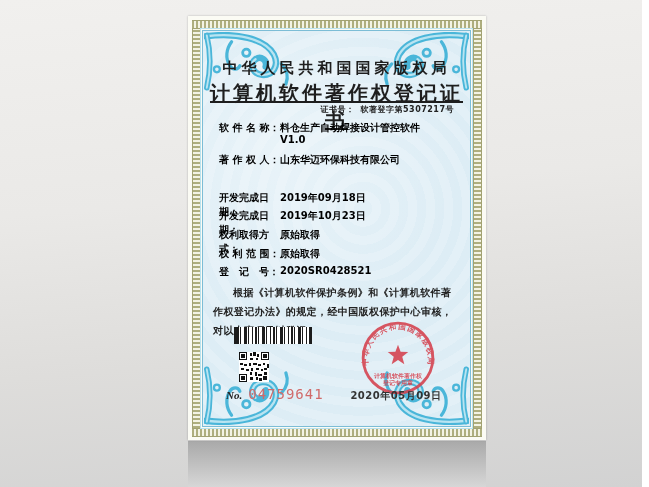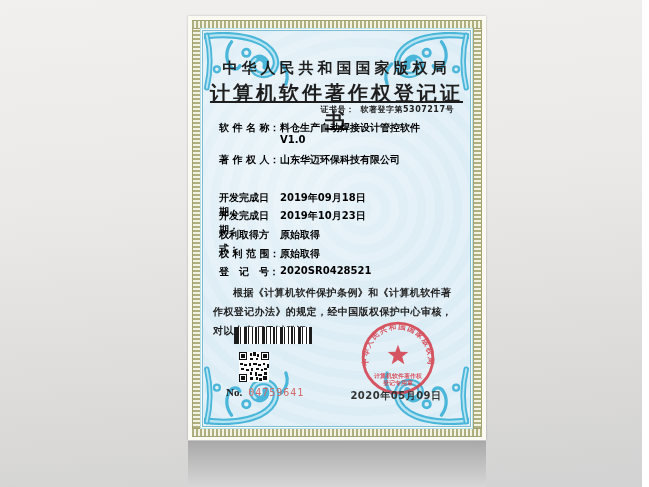--- a/index.html
+++ b/index.html
@@ -56,23 +56,23 @@
           font-weight:bold; line-height:19px; text-indent:2em; letter-spacing:.4px; color:#222; }
 
   .barcode { position:absolute; left:31px; top:296px; width:78px; height:17px;
              background:repeating-linear-gradient(90deg,
                #1c1c1c 0 2px,#fff 2px 3px,#1c1c1c 3px 4px,#fff 4px 7px,
                #1c1c1c 7px 10px,#fff 10px 11px,#1c1c1c 11px 12px,#fff 12px 15px,
                #1c1c1c 15px 16px,#fff 16px 18px); border-left:3px solid #1c1c1c; border-right:3px solid #1c1c1c; }
   .qr { position:absolute; left:35px; top:321px; width:32px; height:30px; }
 
   .serial { position:absolute; left:23px; top:355px; font-size:11px; }
-  .serial .no { font-family:"Liberation Serif","DejaVu Serif",serif; font-weight:bold; color:#222; }
+  .serial .no { font-family:"Liberation Serif","DejaVu Serif",serif; font-weight:bold; color:#222;font-style:italic; }
   .serial .digits { font-family:"DejaVu Sans Mono","Liberation Mono",monospace;
-                    color:#d06a6a; font-size:10px; letter-spacing:1px; margin-left:6px; }
+                    color:#d06a6a; font-size:14px; letter-spacing:1px; margin-left:6px; }
 
   .seal { position:absolute; left:157px; top:289px; width:76px; height:76px; opacity:.88; }
   .issue-date { position:absolute; left:143px; top:358px; width:100px; text-align:center;
                 font-size:10px; font-weight:bold; color:#333; letter-spacing:.5px; z-index:5; }
 </style>
 </head>
 <body>
 
 <div class="stage">
   <div class="shadow"></div>

